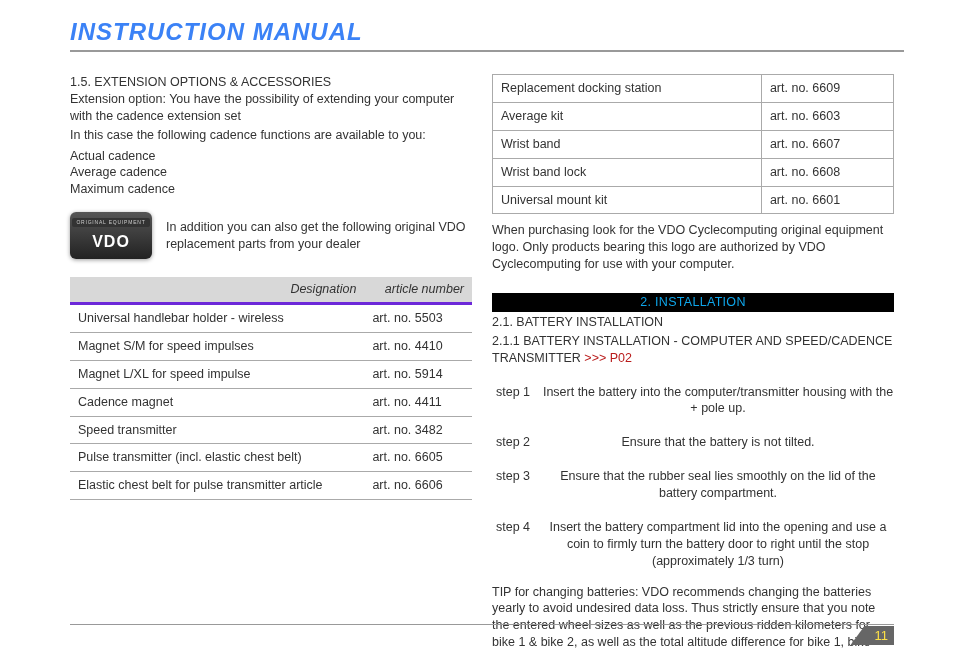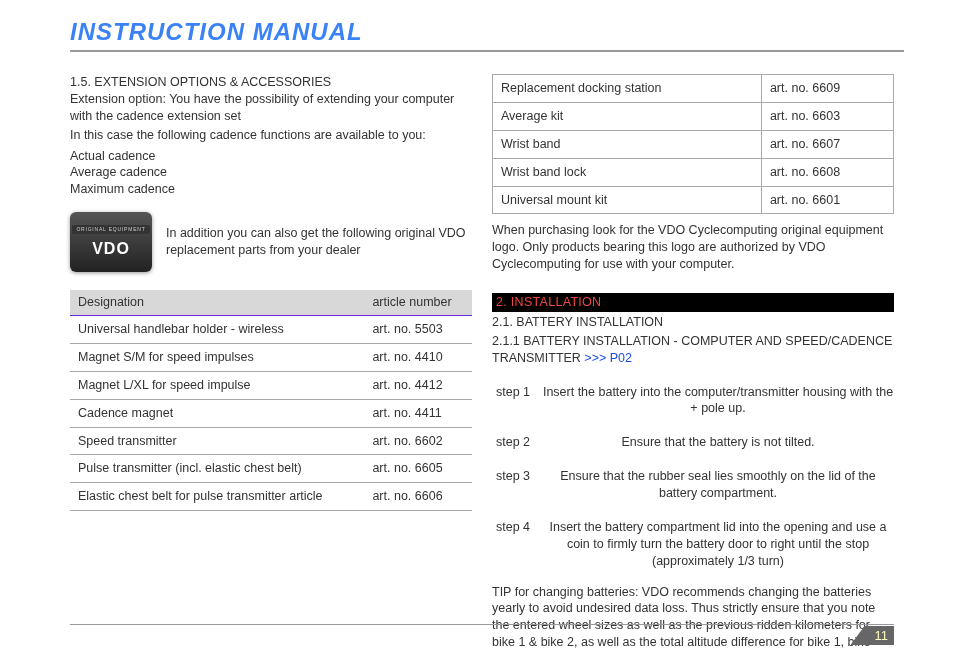--- a/index.html
+++ b/index.html
@@ -6,36 +6,36 @@
   body { width: 954px; height: 659px; background: #fff; font-family: Arial, Helvetica, sans-serif; color: #3a3a3a; position: relative; }
   .page { padding: 18px 60px 18px 60px; }
   .header-title { font-size: 24px; font-weight: bold; font-style: italic; letter-spacing: 1px; color: #3b82f6; text-transform: uppercase; margin-bottom: 4px; margin-left: 10px; }
   .hr { height: 2px; background: #999; width: 100%; margin-bottom: 22px; margin-left: 10px; }
   .cols { display: flex; gap: 20px; margin-left: 10px; }
   .col { flex: 1; font-size: 12.5px; line-height: 1.35; color: #333; }
   .sec-heading { font-size: 12.5px; text-transform: uppercase; }
   .body-text { margin-bottom: 2px; }
   .cadence-list { margin-top: 4px; margin-bottom: 10px; }
   .logo-row { display: flex; gap: 14px; align-items: center; margin: 14px 0 18px 0; }
-  .logo-box { width: 82px; height: 60px; background: linear-gradient(#555,#222); border-radius: 6px; display:flex; flex-direction:column; align-items:center; justify-content:center; color:#fff; position:relative; box-shadow: 0 1px 4px rgba(0,0,0,0.4); }
+  .logo-box { width: 82px; height: 47px; background: linear-gradient(#555,#222); border-radius: 6px; display:flex; flex-direction:column; align-items:center; justify-content:center; color:#fff; position:relative; box-shadow: 0 1px 4px rgba(0,0,0,0.4); }
   .logo-top { font-size: 5px; letter-spacing: 0.8px; background:#333; color:#ccc; padding:1px 4px; border-radius:2px; margin-bottom:4px;}
   .logo-main { font-size: 16px; font-weight: bold; letter-spacing: 1px;}
   .logo-text { flex:1; font-size:12.5px; }
   table { width: 100%; border-collapse: collapse; font-size: 12.5px; color:#333; }
-  th { text-align: left; font-weight: normal; background: #d8d8d8; padding: 4px 8px; border-bottom: 1px solid #6d28d9;}
+  th { text-align: right; font-weight: normal; background: #d8d8d8; padding: 4px 8px; border-bottom: 3px solid #6d28d9; font-style: italic;}
   td { padding: 5px 8px; border-bottom: 1px solid #aaa; }
   .col2-table td { border: 1px solid #aaa; }
   .col2-table { margin-bottom: 8px; }
-  .black-heading { background:#000; color:#ef4444; padding:1px 4px; font-size:12.5px; letter-spacing:0.3px; margin-top: 18px; display:inline-block; width:100%; }
+  .black-heading { background:#000; color:#0ea5e9; padding:1px 4px; font-size:12.5px; letter-spacing:0.3px; margin-top: 18px; display:inline-block; width:100%;text-align:center; }
   .sub-heading { font-size:12.5px; margin-top:2px;}
-  .ref { color:#1d4ed8; }
+  .ref { color:#b91c1c; }
   .step-row { display:flex; gap:8px; margin-top:17px;text-align:center;}
   .step-label { flex-shrink:0; width:42px;}
   .step-text { flex:1;}
-  .page-num { position:absolute; bottom:14px; right:60px; font-size:13px; color:#fef9c3; background:#666; padding:2px 6px 2px 24px; clip-path: polygon(14px 0, 100% 0, 100% 100%, 0 100%);}
+  .page-num { position:absolute; bottom:14px; right:60px; font-size:13px; color:#fde047; background:#666; padding:2px 6px 2px 24px; clip-path: polygon(14px 0, 100% 0, 100% 100%, 0 100%);}
   .footer-line { position:absolute; bottom:34px; left:70px; right:60px; height:1px; background:#999;}
 </style>
 </head>
 <body>
 
 <div class="page">
   <div class="header-title">INSTRUCTION MANUAL</div>
   <div class="hr"></div>
 
   <div class="cols">
@@ -69,29 +69,29 @@
             <tr>
               <td>Universal handlebar holder - wireless</td>
               <td>art. no. 5503</td>
             </tr>
             <tr>
               <td>Magnet S/M for speed impulses</td>
               <td>art. no. 4410</td>
             </tr>
             <tr>
               <td>Magnet L/XL for speed impulse</td>
-              <td>art. no. 4412</td>
+              <td>art. no. 5914</td>
             </tr>
             <tr>
               <td>Cadence magnet</td>
               <td>art. no. 4411</td>
             </tr>
             <tr>
               <td>Speed transmitter</td>
-              <td> art. no. 6602</td>
+              <td> art. no. 3482</td>
             </tr>
             <tr>
               <td>Pulse transmitter (incl. elastic chest belt)</td>
               <td>art. no. 6605</td>
             </tr>
             <tr>
               <td>Elastic chest belt for pulse transmitter article</td>
               <td>art. no. 6606</td>
             </tr>
           </tbody>

